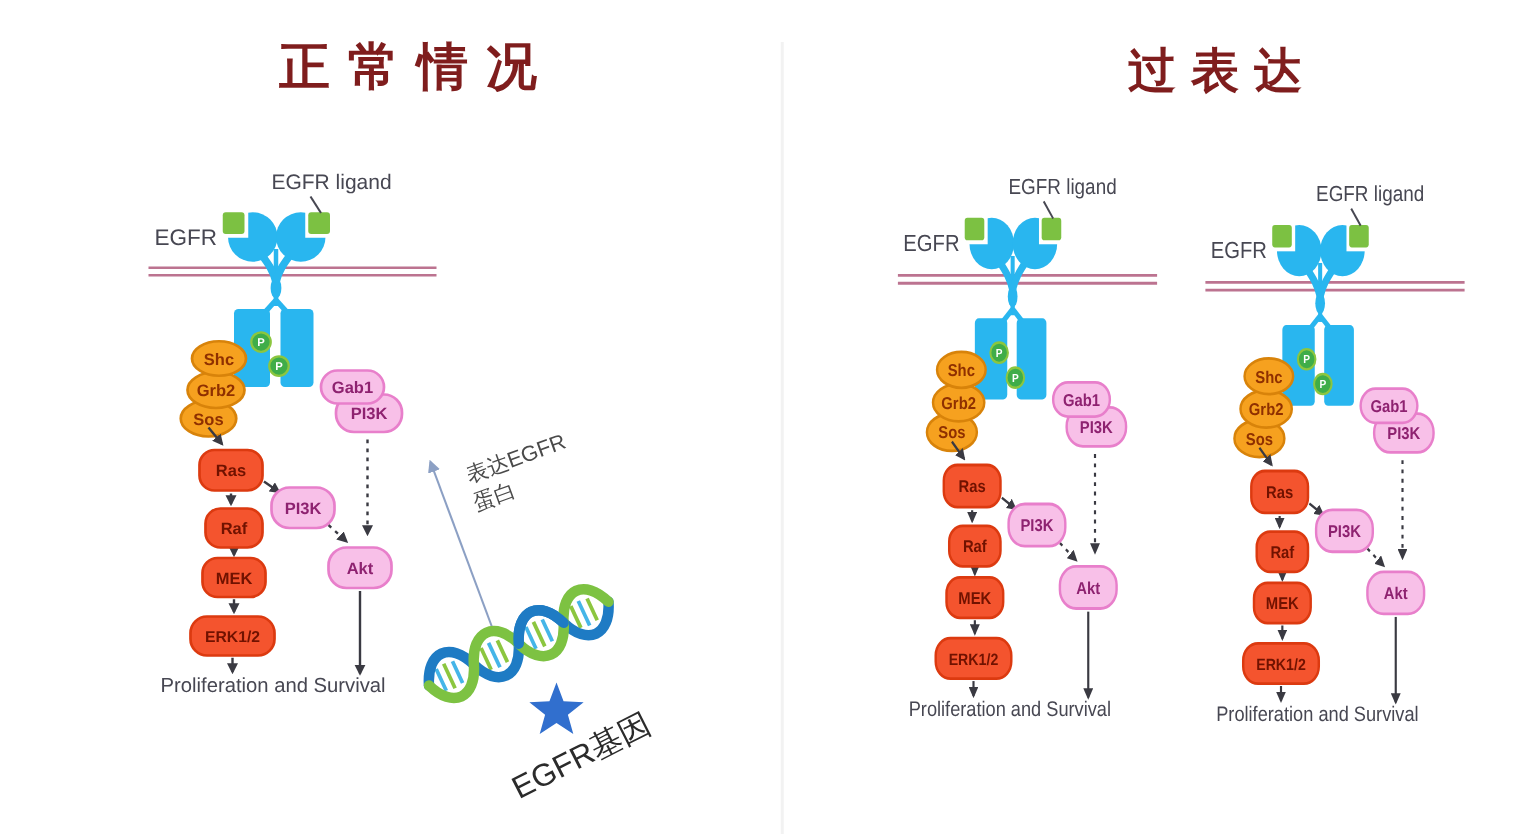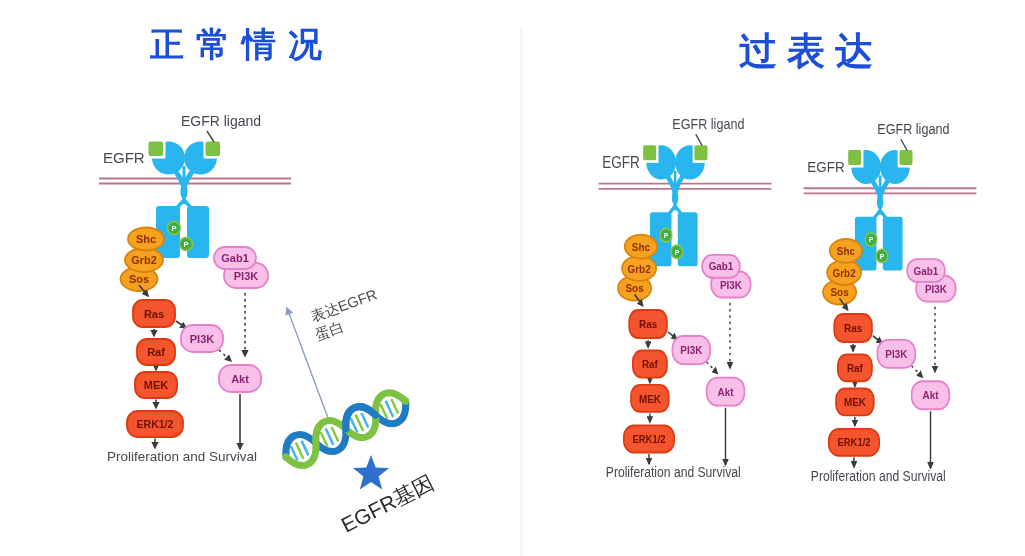--- a/index.html
+++ b/index.html
@@ -1,19 +1,19 @@
 <!DOCTYPE html>
 <html style="--c-blue: #29B6EF; --c-ligand: #7CC142; --c-phospho: #3FAD49; --c-phospho-ring: #8CC63F; --c-orange: #F6A11F; --c-orange-border: #D8830A; --c-orange-text: #8F3000; --c-pink: #F8C0E8; --c-pink-border: #E87FCB; --c-pink-text: #8E2270; --c-red: #F4542E; --c-red-border: #DC3A10; --c-red-text: #701200; --c-membrane: #BC7390; --c-arrow: #3A3A42; --c-text: #474752; --c-gene-arrow: #8CA0C4; --c-annotation-text: #4A4A4A; --c-dna-green: #7DC242; --c-dna-blue: #1E7BC4; --c-rung-cyan: #45B5E8; --c-rung-green: #8CC63F; --c-star: #316FCE;"><head>
 <meta charset="utf-8">
 <style>
   html,body{margin:0;padding:0;background:#ffffff;width:1025px;height:556px;overflow:hidden;}
   .stage{position:relative;width:1025px;height:556px;background:#fff;font-family:"Liberation Sans",sans-serif;}
-  .title{position:absolute;font-family:"Liberation Serif","DejaVu Serif",serif;font-weight:bold;color:#1d4ed8;white-space:nowrap;}
+  .title{position:absolute;font-family:"Liberation Serif","DejaVu Serif",serif;font-weight:bold;color:#7f1d1d;white-space:nowrap;margin-left:36px;}
   .title-left{left:150px;top:22px;font-size:34px;letter-spacing:12px;}
-  .title-right{left:739px;top:26px;font-size:38px;letter-spacing:10px;}
+  .title-right{left:716px;top:26px;font-size:32px;letter-spacing:10px;}
   svg{position:absolute;left:0;top:0;}
   
   .f-blue{fill:var(--c-blue,#29B6EF);} .s-blue{stroke:var(--c-blue,#29B6EF);fill:none;}
   .f-ligand{fill:var(--c-ligand,#7CC142);}
   .f-phos{fill:var(--c-phospho,#3FAD49);stroke:var(--c-phospho-ring,#8CC63F);stroke-width:1.5;}
   .f-orange{fill:var(--c-orange,#F6A11F);stroke:var(--c-orange-border,#D8830A);stroke-width:1.8;}
   .f-pink{fill:var(--c-pink,#F8C0E8);stroke:var(--c-pink-border,#E87FCB);stroke-width:1.8;}
   .f-red{fill:var(--c-red,#F4542E);stroke:var(--c-red-border,#DC3A10);stroke-width:1.8;}
   .mem{stroke:var(--c-membrane,#BC7390);stroke-width:1.8;}
   .arr{stroke:var(--c-arrow,#3A3A42);stroke-width:1.6;fill:none;}

